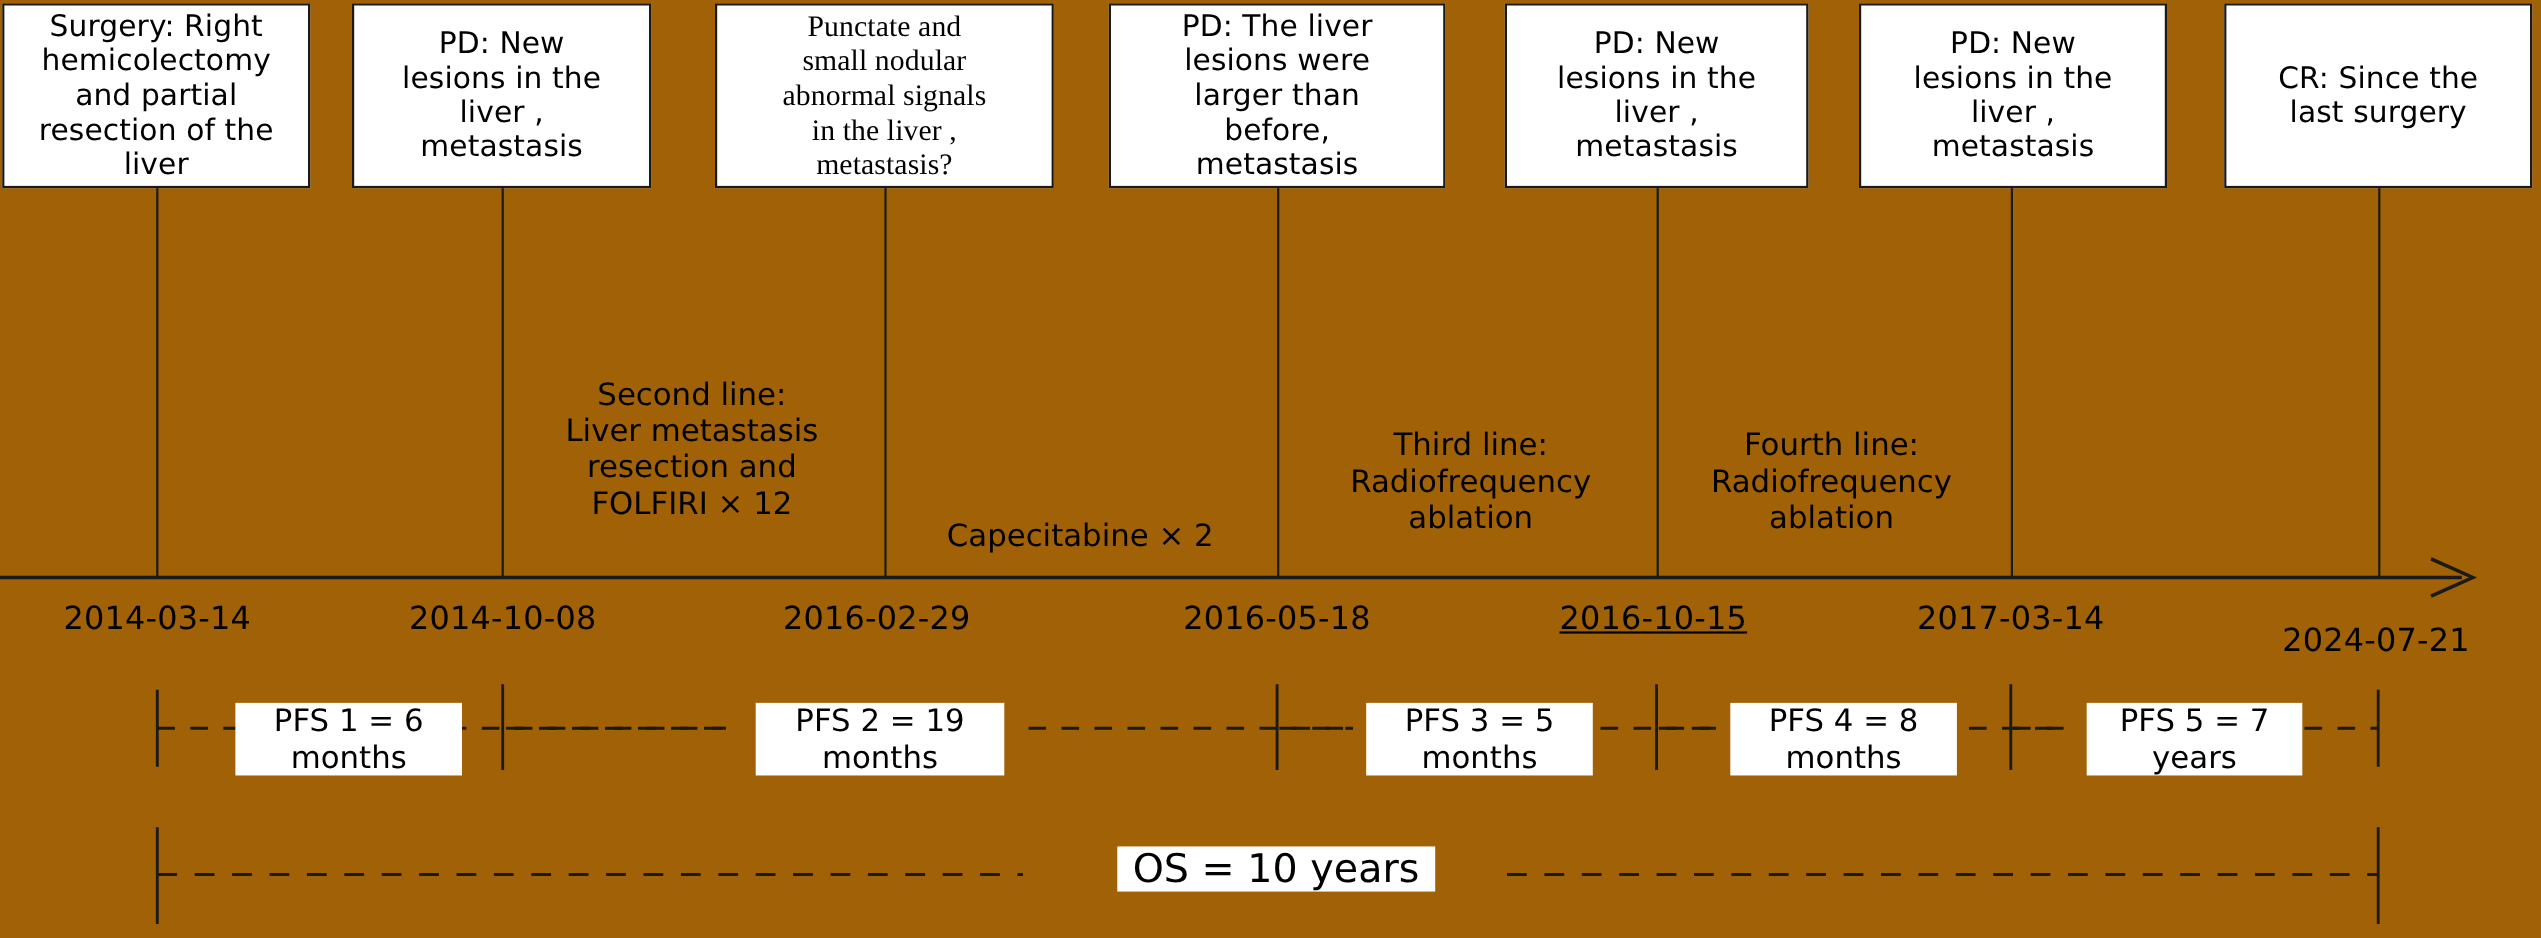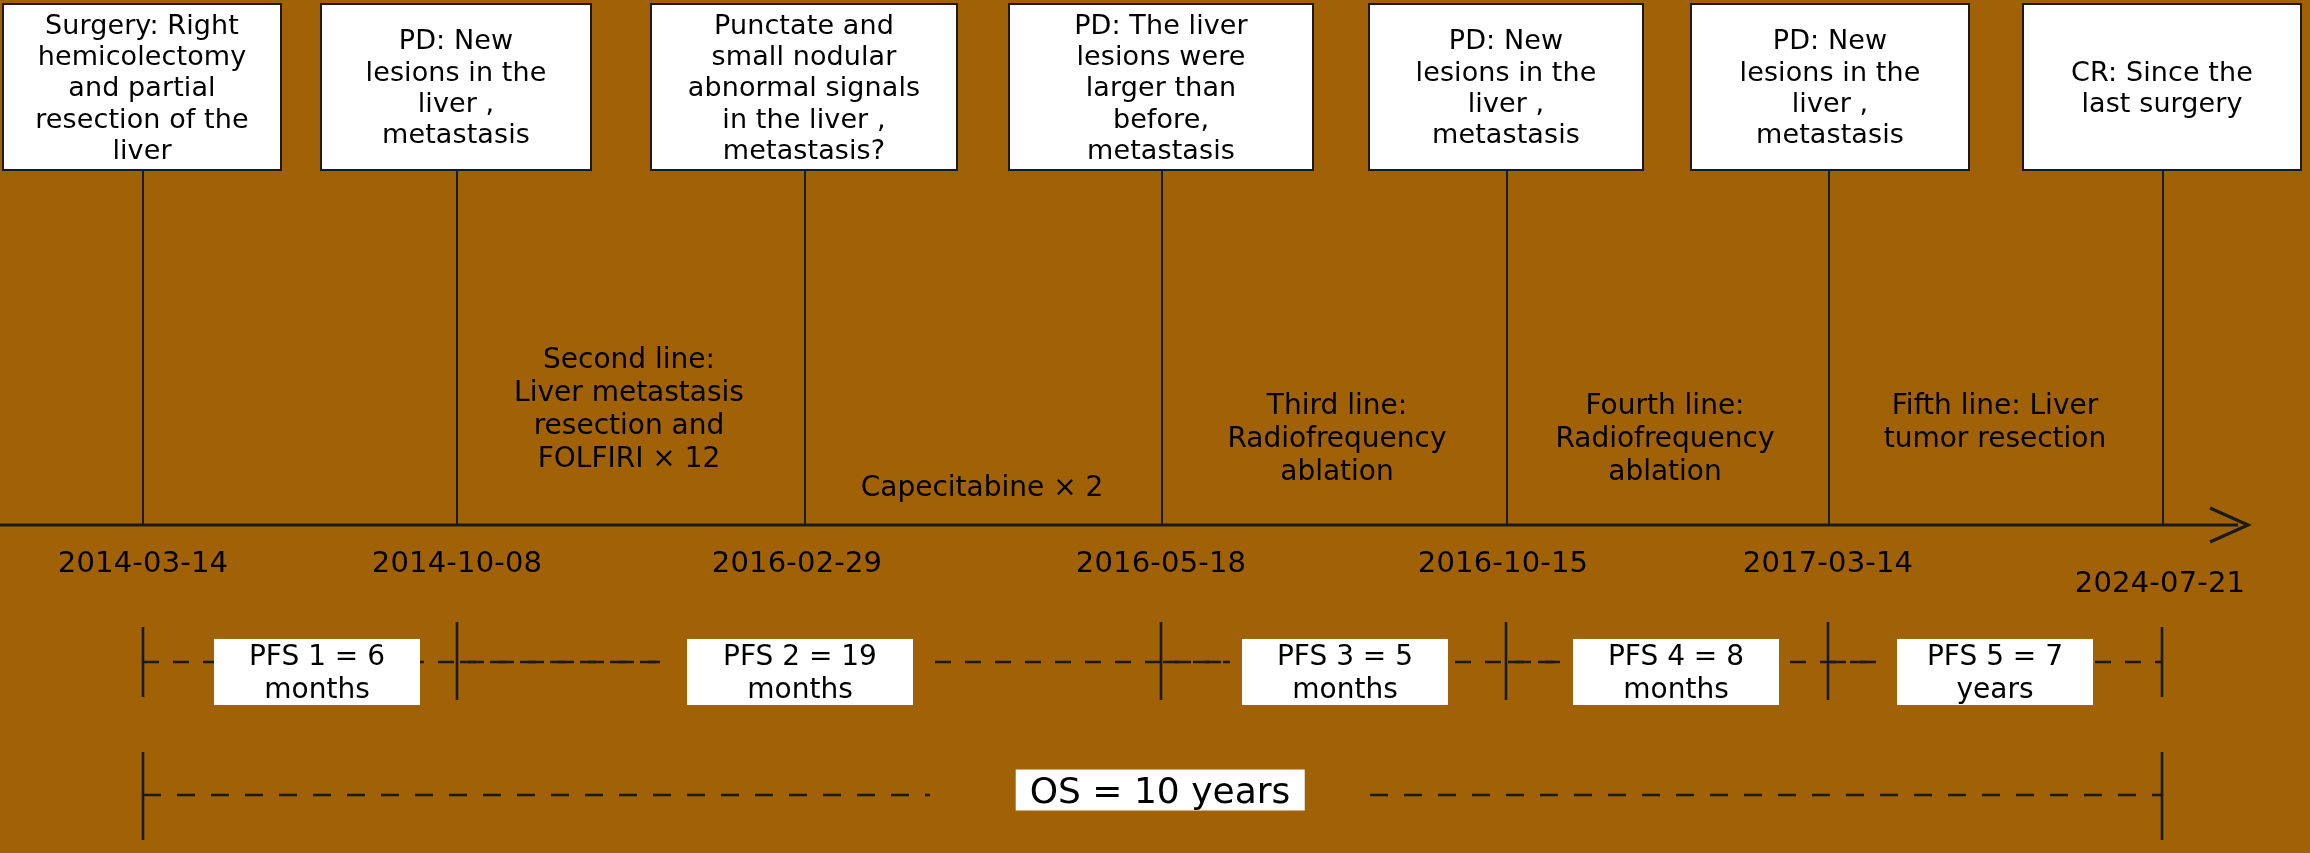--- a/index.html
+++ b/index.html
@@ -72,21 +72,21 @@
 hemicolectomy
 and partial
 resection of the
 liver</div>
 
   <div class="evt-box" style="left:320px;top:3px;width:272px;height:168px;">PD: New
 lesions in the
 liver ,
 metastasis</div>
 
-  <div class="evt-box" style="left:650px;top:3px;width:308px;height:168px;">Punctate and
+  <div class="evt-box" style="left:650px;top:3px;width:308px;height:168px;font-family:Liberation Serif, serif;">Punctate and
 small nodular
 abnormal signals
 in the liver ,
 metastasis?</div>
 
   <div class="evt-box" style="left:1008px;top:3px;width:306px;height:168px;">PD: The liver
 lesions were
 larger than
 before,
 metastasis</div>
@@ -153,28 +153,26 @@
   <div class="seg-label" style="left:982px;top:470px;width:330px;">Capecitabine × 2</div>
 
   <div class="seg-label" style="left:1337px;top:388px;width:320px;">Third line:
 Radiofrequency
 ablation</div>
 
   <div class="seg-label" style="left:1665px;top:388px;width:320px;">Fourth line:
 Radiofrequency
 ablation</div>
 
-  <div class="seg-label" style="left:1995px;top:388px;width:320px;">Fifth line: Liver
-tumor resection</div>
 
   <div class="tick-date" style="left:143px;top:545px;">2014-03-14</div>
   <div class="tick-date" style="left:457px;top:545px;">2014-10-08</div>
   <div class="tick-date" style="left:797px;top:545px;">2016-02-29</div>
   <div class="tick-date" style="left:1161px;top:545px;">2016-05-18</div>
-  <div class="tick-date" style="left:1503px;top:545px;">2016-10-15</div>
+  <div class="tick-date" style="left:1503px;top:545px;text-decoration:underline;">2016-10-15</div>
   <div class="tick-date" style="left:1828px;top:545px;">2017-03-14</div>
   <div class="tick-date" style="left:2160px;top:545px;margin-top:20px;">2024-07-21</div>
 
   <div class="pfs-label" style="left:317px;top:672px;width:190px;">PFS 1 = 6
 months</div>
   <div class="pfs-label" style="left:800px;top:672px;width:210px;">PFS 2 = 19
 months</div>
   <div class="pfs-label" style="left:1345px;top:672px;width:190px;">PFS 3 = 5
 months</div>
   <div class="pfs-label" style="left:1676px;top:672px;width:190px;">PFS 4 = 8

